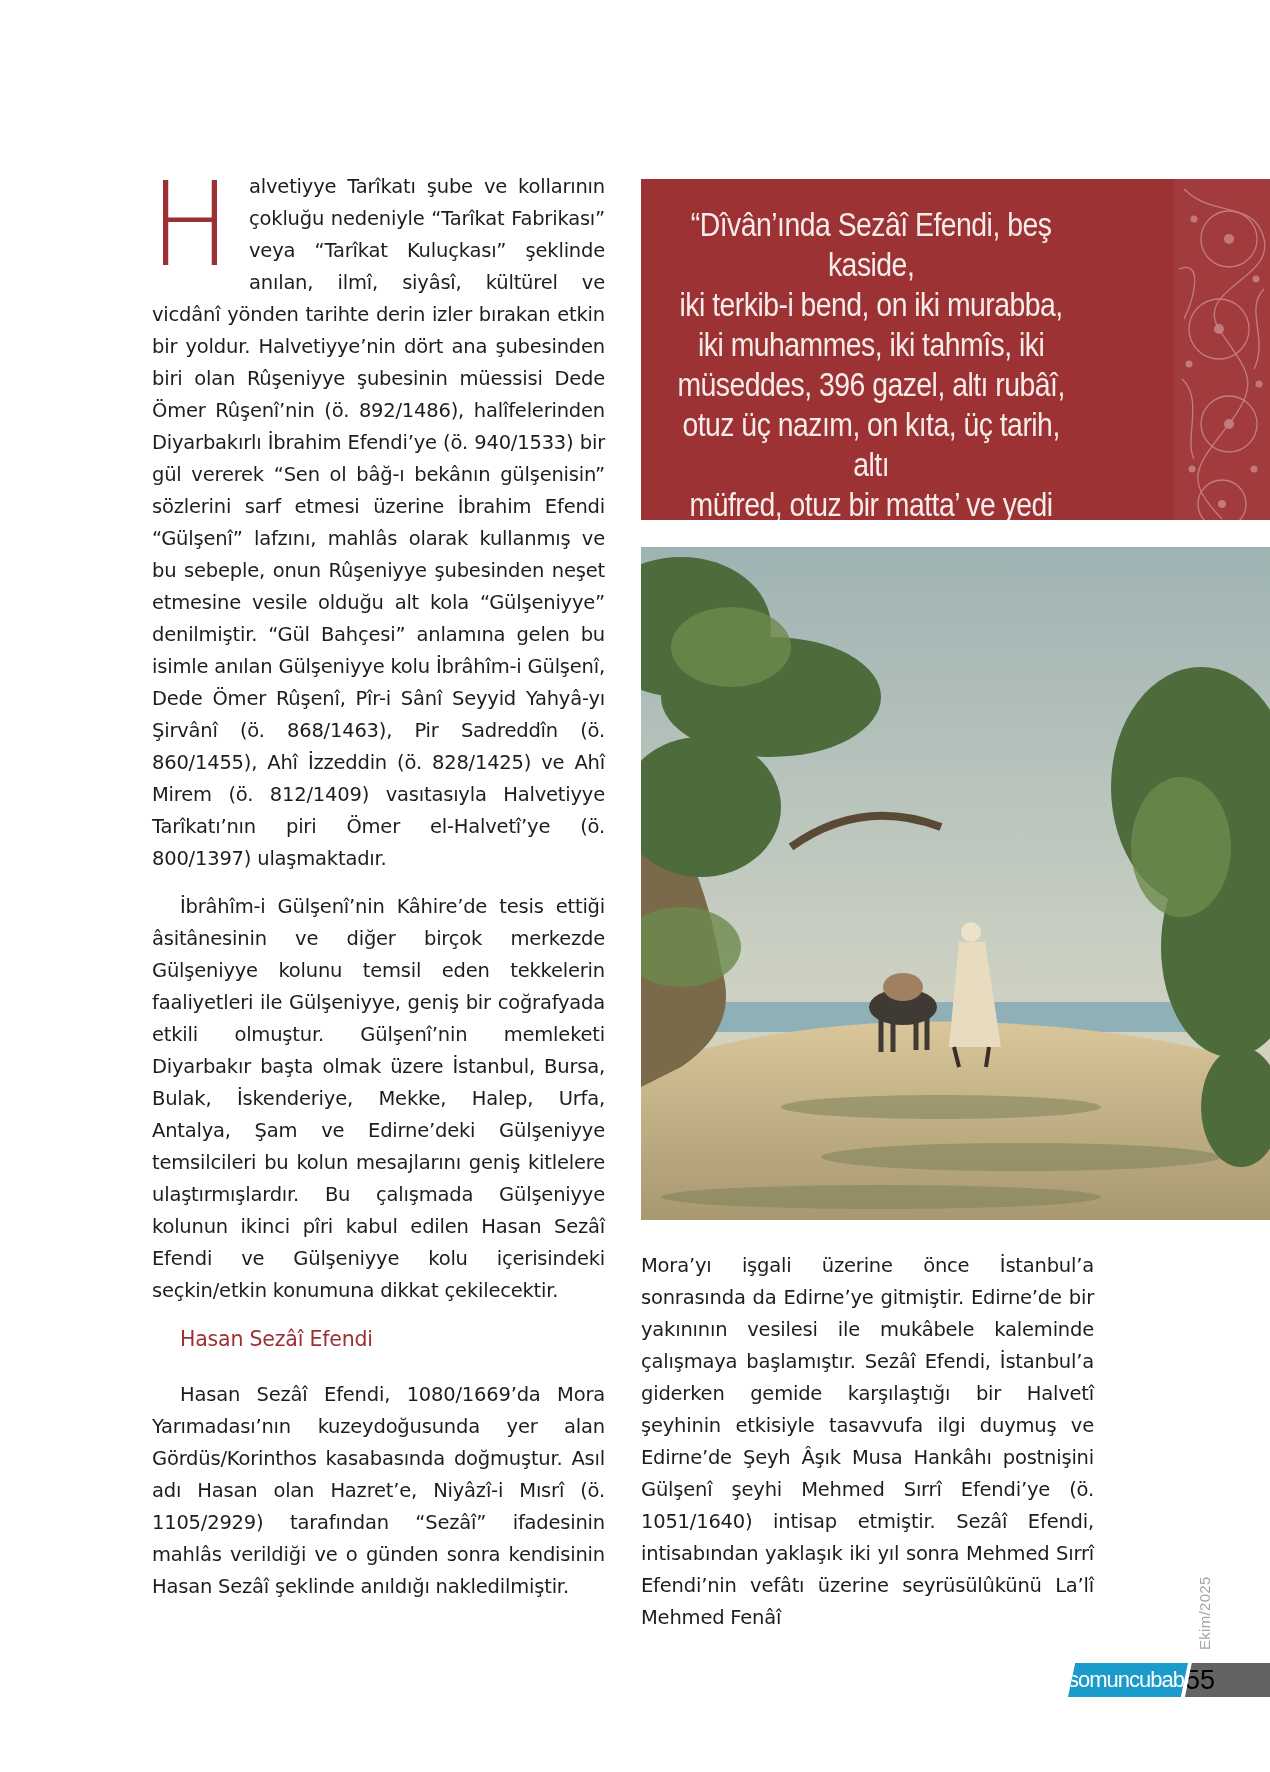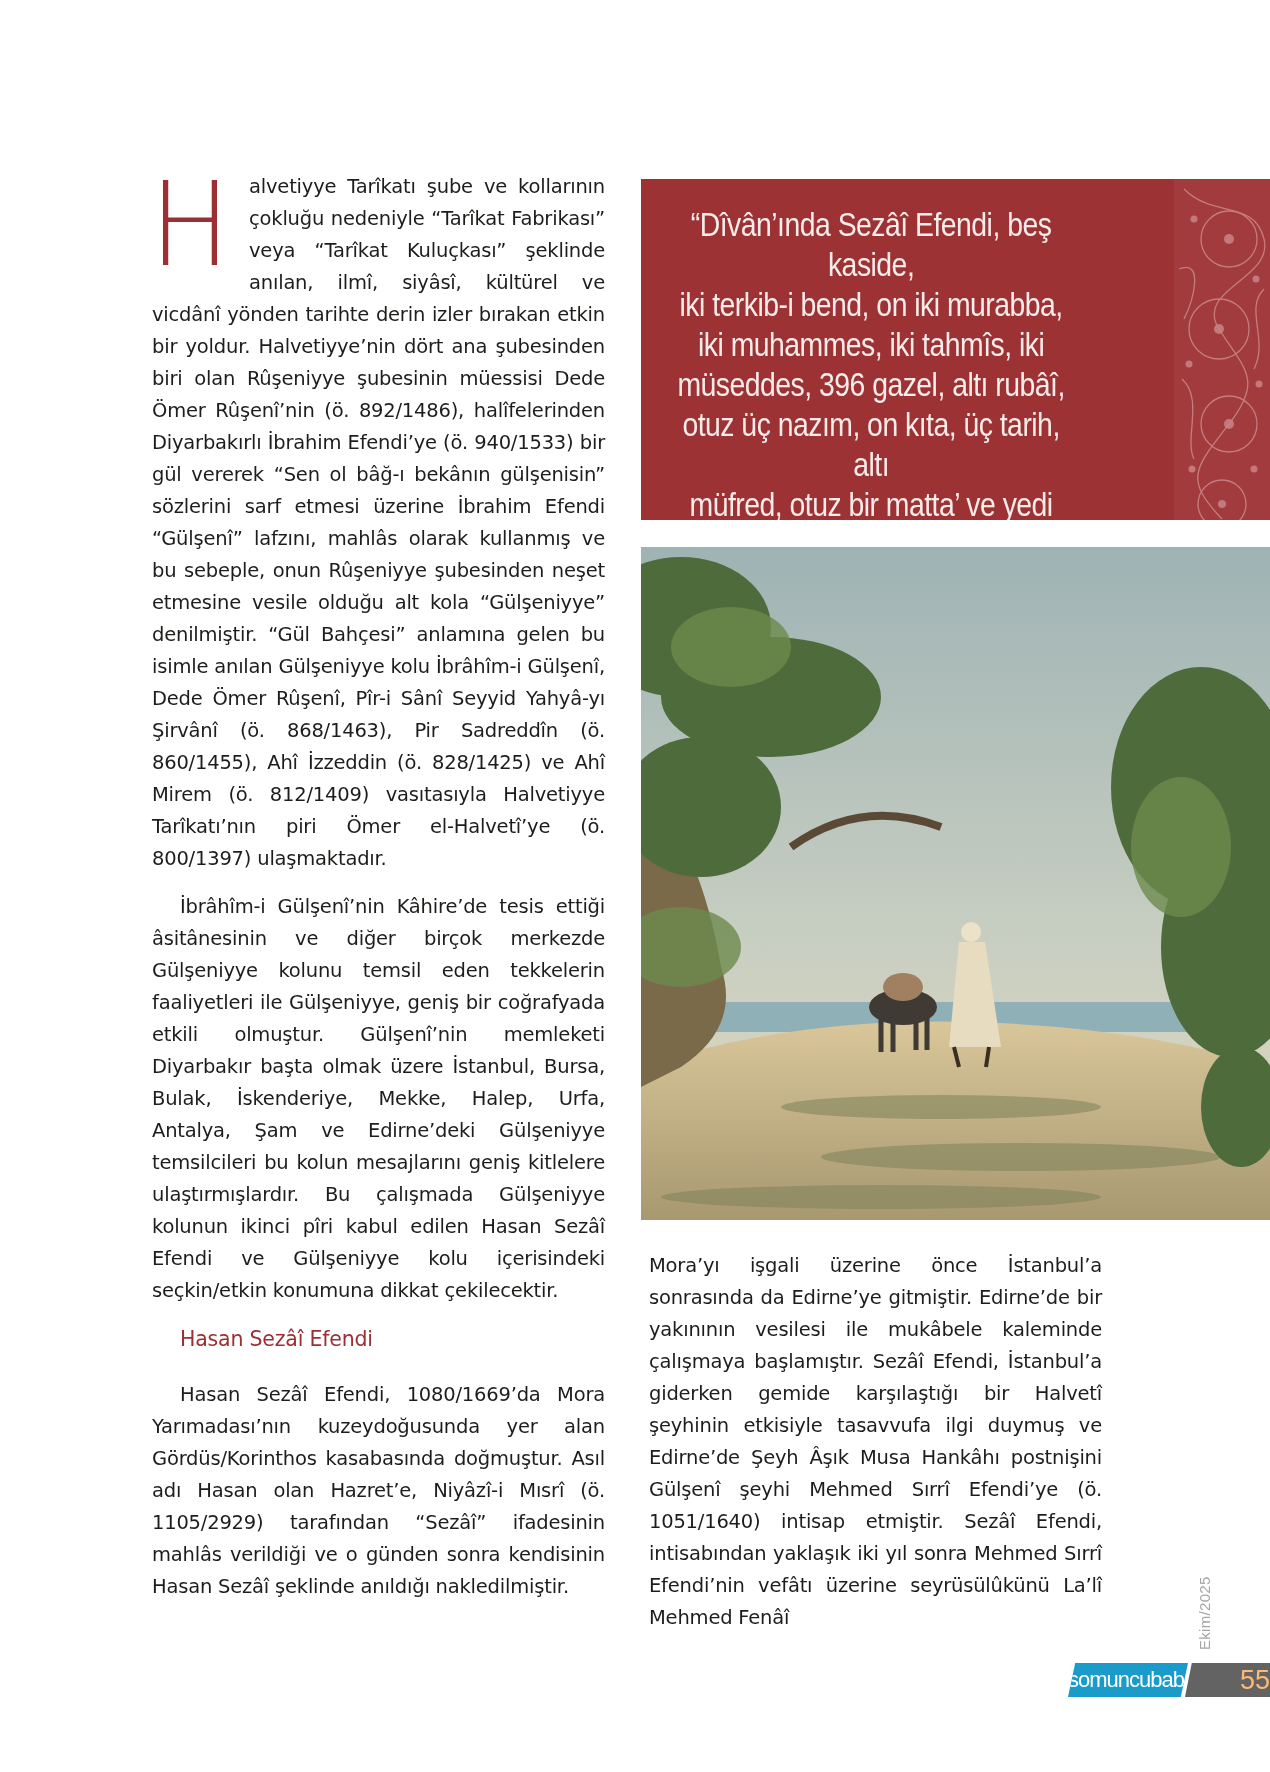--- a/index.html
+++ b/index.html
@@ -4,21 +4,21 @@
 <style>
   html, body { margin: 0; padding: 0; }
   body {
     width: 1270px; height: 1772px; background: #ffffff; position: relative; overflow: hidden;
     font-family: "DejaVu Sans", sans-serif; color: #1d1d1b;
   }
   .col { position: absolute; font-size: 19.5px; line-height: 32px; letter-spacing: -0.2px; }
   .col p { margin: 0 0 16px 0; text-align: justify; hyphens: manual; }
   .col p.indent { text-indent: 28px; }
   #left-col { left: 152px; top: 171px; width: 453px; }
-  #right-col { left: 641px; top: 1250px; width: 453px; margin-left: 8px; }
+  #right-col { left: 641px; top: 1250px; width: 453px; }
   .dropcap {
     float: left; color: #9b2f33; font-size: 116px; line-height: 96px; height: 96px;
     margin: 6px 12px 0 -2px; font-family: "DejaVu Sans", sans-serif; font-weight: 300;
     transform: scaleX(0.92); transform-origin: left top;
   }
   .section-heading {
     color: #9b2f33; font-size: 20.5px; margin: 14px 0 24px 28px; line-height: 32px;
   }
   #quote-box {
     position: absolute; left: 641px; top: 179px; width: 629px; height: 341px;
@@ -40,22 +40,22 @@
   }
   #footer-badge { position: absolute; left: 1068px; top: 1663px; height: 34px; width: 202px; }
   .brand-tab {
     position: absolute; left: 0; top: 0; height: 34px; width: 120px; background: #1b9bc9;
     clip-path: polygon(6% 0, 100% 0, 94% 100%, 0 100%); color: #ffffff;
     font-family: "Liberation Sans Narrow", "Liberation Sans", sans-serif; font-size: 22px;
     line-height: 34px; text-align: center; letter-spacing: -1px;
   }
   .page-tab {
     position: absolute; left: 117px; top: 0; height: 34px; width: 85px; background: #646363;
-    clip-path: polygon(8% 0, 100% 0, 100% 100%, 0 100%); color: #fdba74;
-    font-family: "Liberation Sans", sans-serif; font-size: 27px; line-height: 34px; text-align: right;
+    clip-path: polygon(8% 0, 100% 0, 100% 100%, 0 100%); color: #000000;
+    font-family: "Liberation Sans", sans-serif; font-size: 27px; line-height: 34px; text-align: left;
   }
   #issue-date {
     position: absolute; left: 1196px; top: 1650px; color: #a6a6a6;
     font-family: "Liberation Sans Narrow", "Liberation Sans", sans-serif; font-size: 15px;
     transform: rotate(-90deg); transform-origin: left top; letter-spacing: 0.3px;
   }
 </style>
 </head>
 <body>
 

